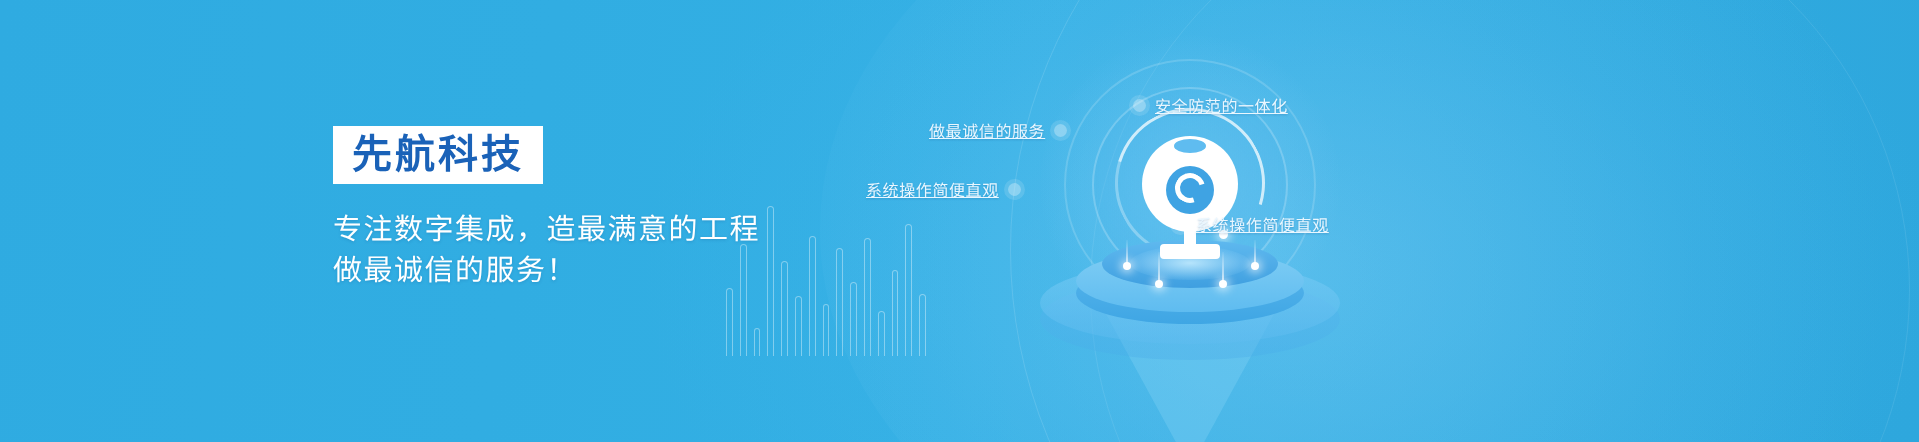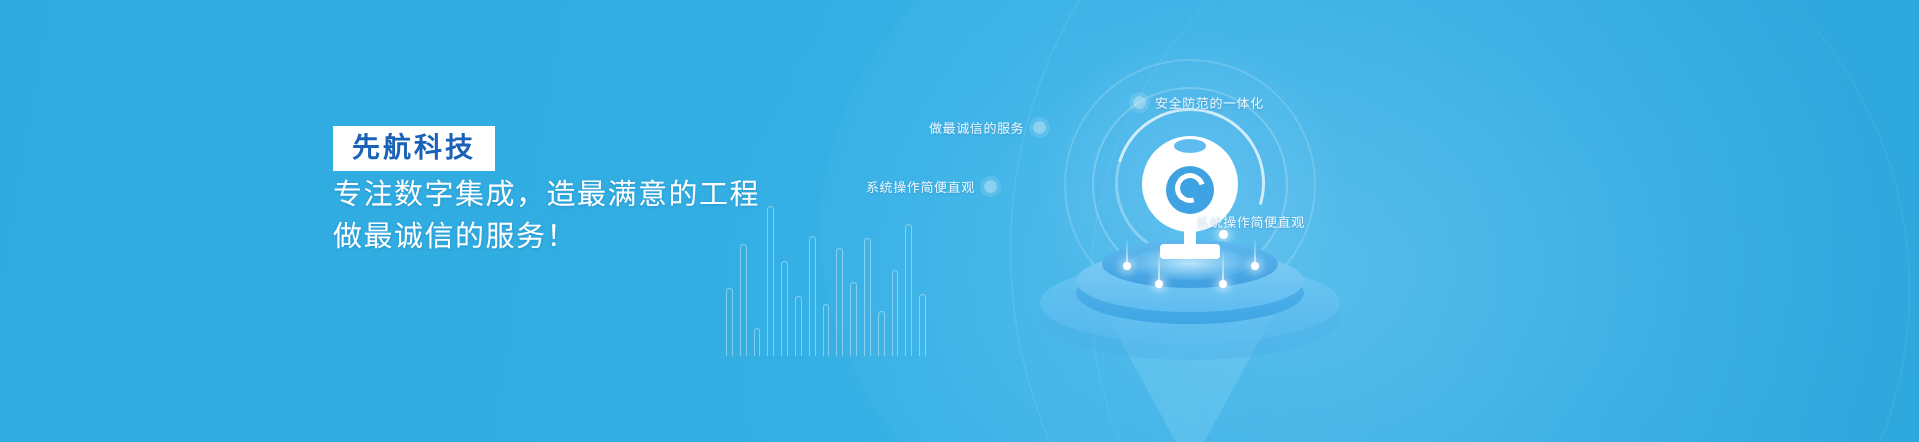--- a/index.html
+++ b/index.html
@@ -46,30 +46,30 @@
     left:333px; top:126px;
     width:520px;
   }
   .title-box{
     display:inline-block;
     background:#ffffff;
     padding:7px 19px 9px 19px;
     line-height:1;
   }
   .title-box .title-text{
-    font-size:28px;
+    font-size:40px;
     font-weight:700;
     color:#1a62b8;
     letter-spacing:3px;
     line-height:1.05;
     white-space:nowrap;
     font-family:"Liberation Sans","DejaVu Sans",sans-serif;
   }
   .subtitle{
-    margin-top:3px;
+    margin-top:25px;
     color:#ffffff;
     font-size:29px;
     line-height:1.42;
     letter-spacing:1.5px;
     text-shadow:0 1px 3px rgba(20,90,150,0.28);
     white-space:nowrap;
   }
   .subtitle .line{ display:block; }
 
   
@@ -232,23 +232,24 @@
   }
 
   
   .label{
     position:absolute;
     display:flex;
     align-items:center;
     gap:9px;
     white-space:nowrap;
     color:#eaf7ff;
-    font-size:13px;
+    font-size:16px;
     letter-spacing:0.6px;
     text-shadow:0 1px 2px rgba(20,90,150,0.30);
+    text-decoration:underline;
   }
   .label .dot{
     width:13px; height:13px;
     border-radius:50%;
     background:rgba(255,255,255,0.38);
     box-shadow:0 0 0 4px rgba(255,255,255,0.13);
     flex:0 0 auto;
   }
   .label.left-side{ flex-direction:row-reverse; }
 

